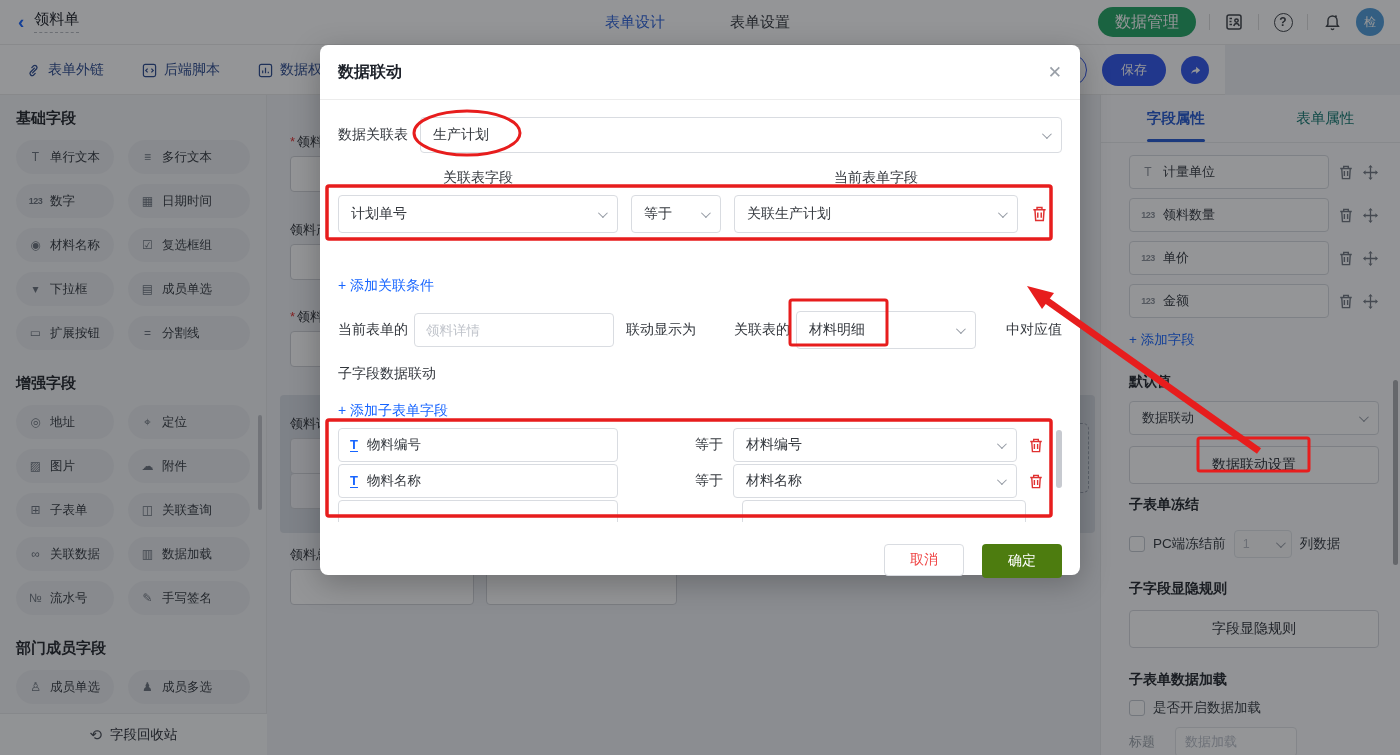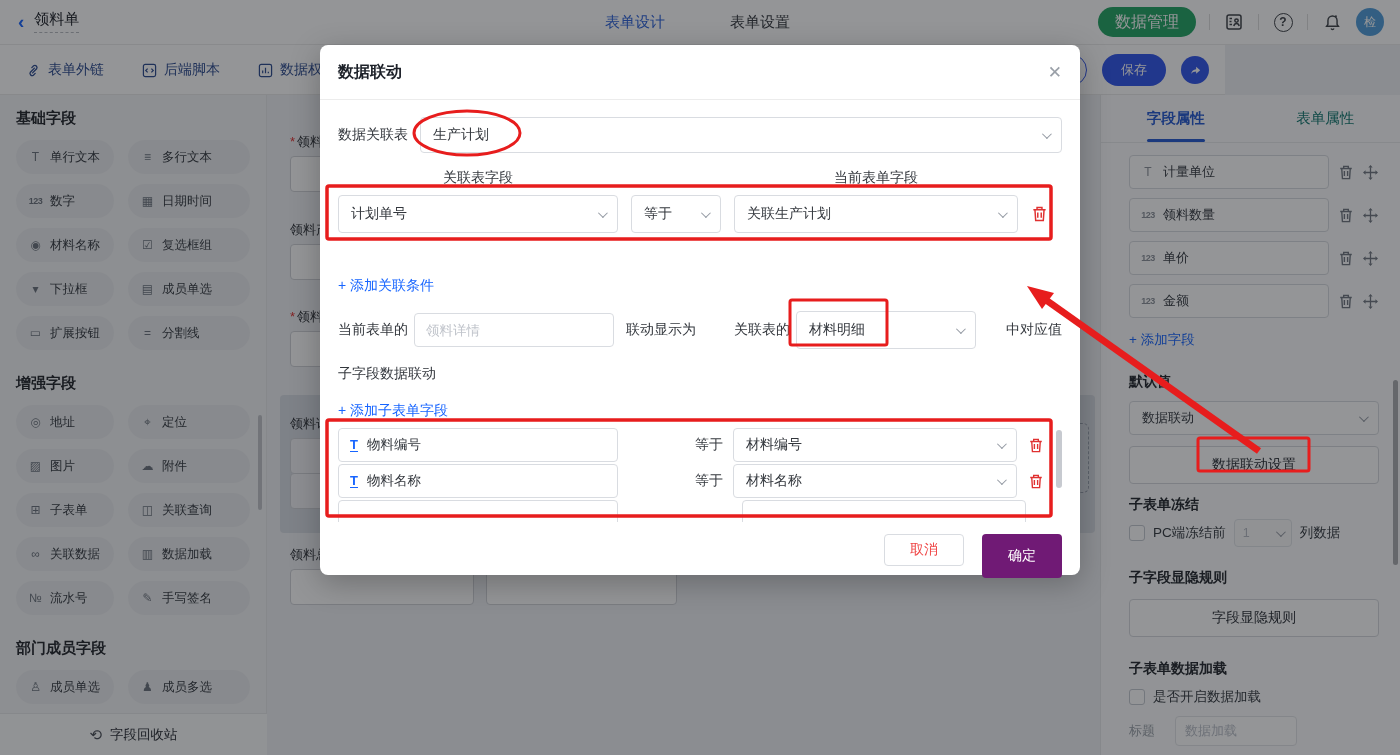--- a/index.html
+++ b/index.html
@@ -88,21 +88,21 @@
   .mapping { display:flex; align-items:center; margin-top:16px; white-space:nowrap; }
   .minput { width:200px; height:34px; border:1px solid #d9dce1; border-radius:4px; padding:0 11px; font-size:13.5px; color:#33373d; font-family:inherit; }
   .minput::placeholder { color:#c0c4cb; }
   .subrows { margin-top:8px; height:94px; overflow:hidden; position:relative; }
   .srow { display:flex; align-items:center; margin-bottom:2px; }
   .sfield { width:280px; height:34px; border:1px solid #d9dce1; border-radius:4px; background:#fff; display:flex; align-items:center; gap:9px; padding:0 11px; font-size:13.5px; color:#33373d; }
   .sfield .tic { color:#1765ff; font-size:13px; font-weight:bold; border-bottom:1.5px solid #1765ff; line-height:13px; }
   .sr-scroll { position:absolute; right:0px; top:2px; width:6px; height:58px; border-radius:3px; background:#c7cad0; }
   .md-foot { position:absolute; right:18px; bottom:14px; display:flex; gap:18px; }
   .btn-cancel { width:80px; height:32px; border:1px solid #d9dce1; border-radius:4px; background:#fff; font-size:14px; color:#ef4444; display:flex; align-items:center; justify-content:center; cursor:pointer; }
-  .btn-ok { width:80px; height:44px; border-radius:4px; background:#701a75; font-size:14px; color:#fff; display:flex; align-items:center; justify-content:center; cursor:pointer; }
+  .btn-ok { width:80px; height:34px; border-radius:4px; background:#4d7c0f; font-size:14px; color:#fff; display:flex; align-items:center; justify-content:center; cursor:pointer; }
 
   .anno { position:absolute; inset:0; z-index:40; pointer-events:none; }
 </style>
 </head>
 <body>
 
 <div class="app">
 
   <div class="tb">
     <div class="tb-back">
@@ -373,21 +373,21 @@
           </span>
       </div>
       <span class="blue-link" style="margin-top:4px;">+ 添加字段</span>
       <div class="rp-h" style="margin-top:24px;">默认值</div>
       <div class="rp-select" style="margin-top:10px;">
         <span>数据联动</span>
         <span class="chev"></span>
       </div>
       <div class="rp-btn" style="margin-top:11px; height:38px;">数据联动设置</div>
       <div class="rp-h" style="margin-top:12px;">子表单冻结</div>
-      <div class="cbrow" style="margin-top:5px;">
+      <div class="cbrow" style="margin-top:16px;">
         <span class="cbox"></span>
         <span>PC端冻结前</span>
         <span class="mini-sel">
             <span>1</span>
             <span class="chev"></span>
           </span>
         <span>列数据</span>
       </div>
       <div class="rp-h" style="margin-top:22px;">子字段显隐规则</div>
       <div class="rp-btn" style="margin-top:12px;">字段显隐规则</div>

